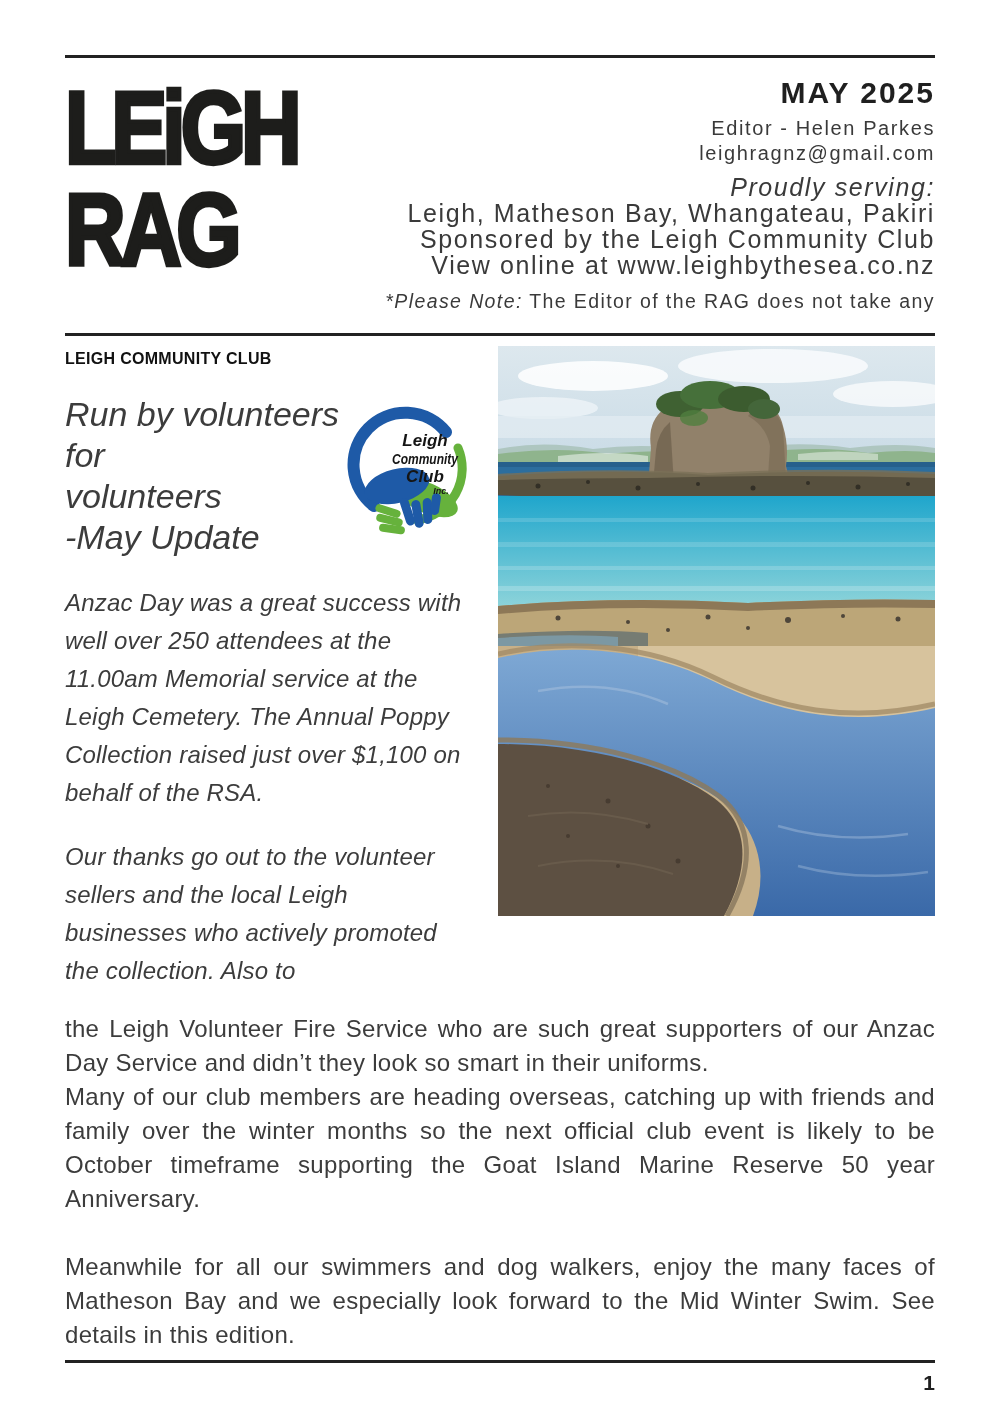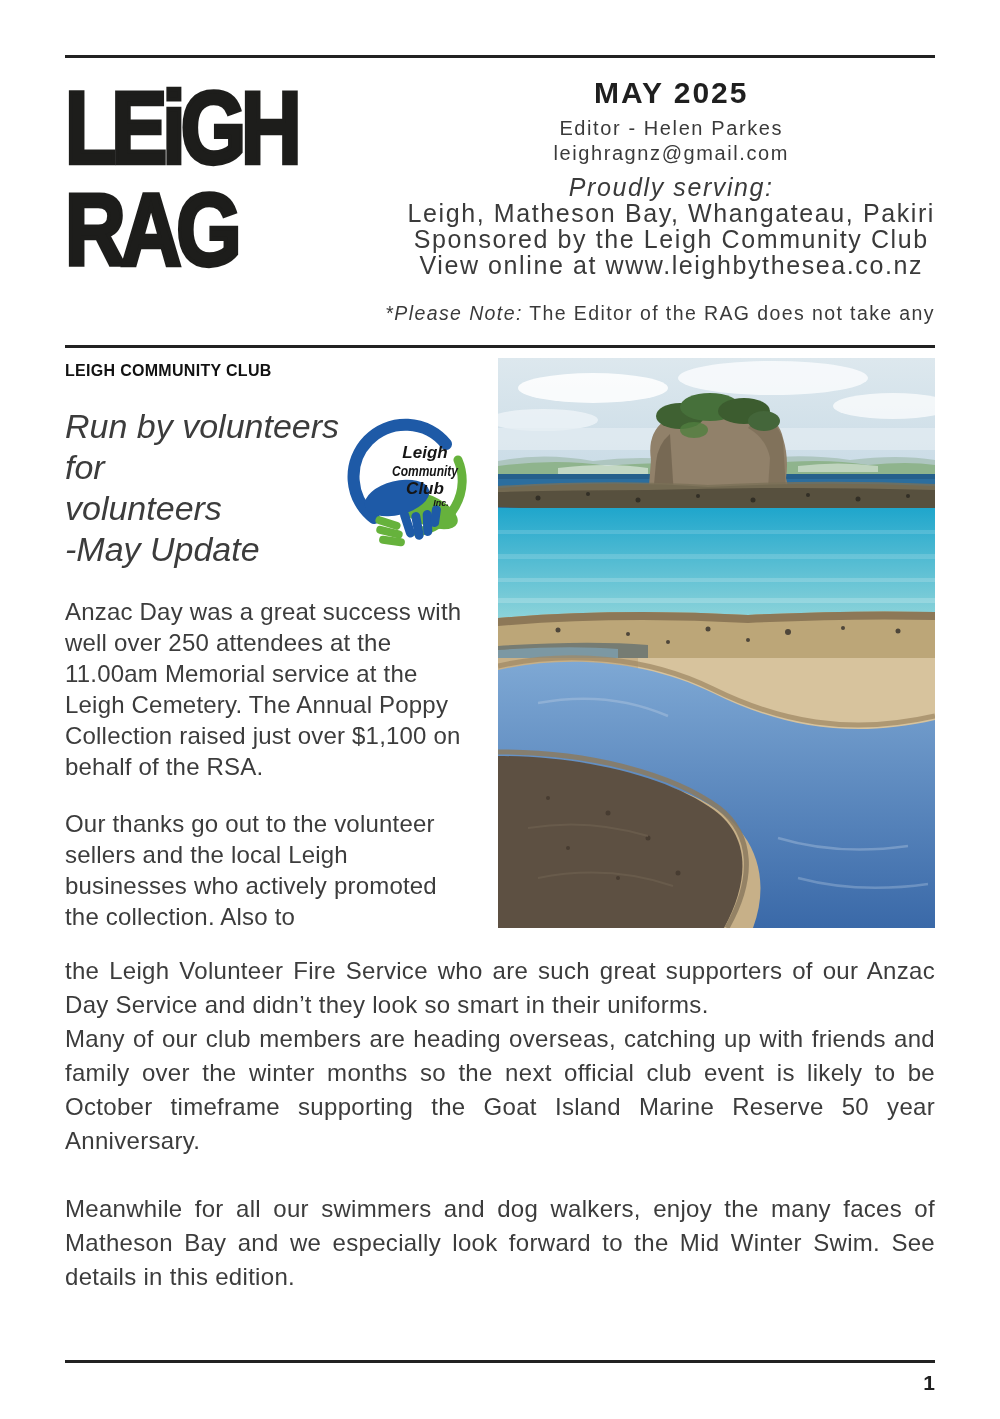--- a/index.html
+++ b/index.html
@@ -10,35 +10,35 @@
     display:flex; flex-direction:column; overflow:hidden;
   }
   .rule{border:none;border-top:3px solid #222;margin:0;width:100%;}
   
   .masthead{display:flex;justify-content:space-between;margin-top:18px;}
   .logo{
     font-weight:bold;color:#1d1d1b;font-size:84px;line-height:84px;
     letter-spacing:-5px;transform:scaleY(1.22);transform-origin:top left;
     -webkit-text-stroke:3.5px #1d1d1b; white-space:nowrap;
   }
-  .m-right{text-align:center;letter-spacing:1.6px;font-size:20px;line-height:25px;color:#3a3a3a;}
+  .m-right{text-align:right;letter-spacing:1.6px;font-size:20px;line-height:25px;color:#3a3a3a;}
   .issue{font-size:30px;line-height:34px;font-weight:bold;color:#1f1f1f;letter-spacing:2px;margin-bottom:6px;}
   .serving{margin-top:8px;font-size:25px;line-height:26px;}
   .italic{font-style:italic;}
-  .note{text-align:right;font-size:19.5px;line-height:27px;letter-spacing:1.4px;margin-top:22px;color:#3a3a3a;}
+  .note{text-align:right;font-size:19.5px;line-height:27px;letter-spacing:1.4px;margin-top:10px;color:#3a3a3a;}
   .rule2{margin-top:18px;}
   
   .columns{display:flex;}
   .left-col{width:408px;flex:0 0 408px;}
   .photo-fig{width:437px;height:570px;margin:10px 0 0 auto;}
   .heading{font-size:16px;font-weight:bold;color:#111;letter-spacing:.3px;margin:14px 0 0;}
   .intro-row{display:flex;margin-top:26px;align-items:flex-start;}
   .intro{font-style:italic;font-size:34px;line-height:41px;color:#3c3c3c;}
   .club-logo{width:128px;height:142px;margin-left:auto;flex:0 0 auto;}
-  .para{font-size:24px;line-height:31px;letter-spacing:.2px;margin:26px 0 0;}
+  .para{font-size:24px;line-height:38px;letter-spacing:.2px;margin:26px 0 0;font-style:italic;}
   .wide{font-size:24px;line-height:34px;letter-spacing:.3px;text-align:justify;text-align-last:left;margin:0;}
   .wide.first{margin-top:22px;}
   .wide.gap{margin-top:34px;}
   .bottom-rule{margin-top:auto;}
   .pagenum{text-align:right;font-weight:bold;font-size:21px;color:#1f1f1f;margin-top:8px;}
 </style>
 </head>
 <body>
 
 <div class="page">

